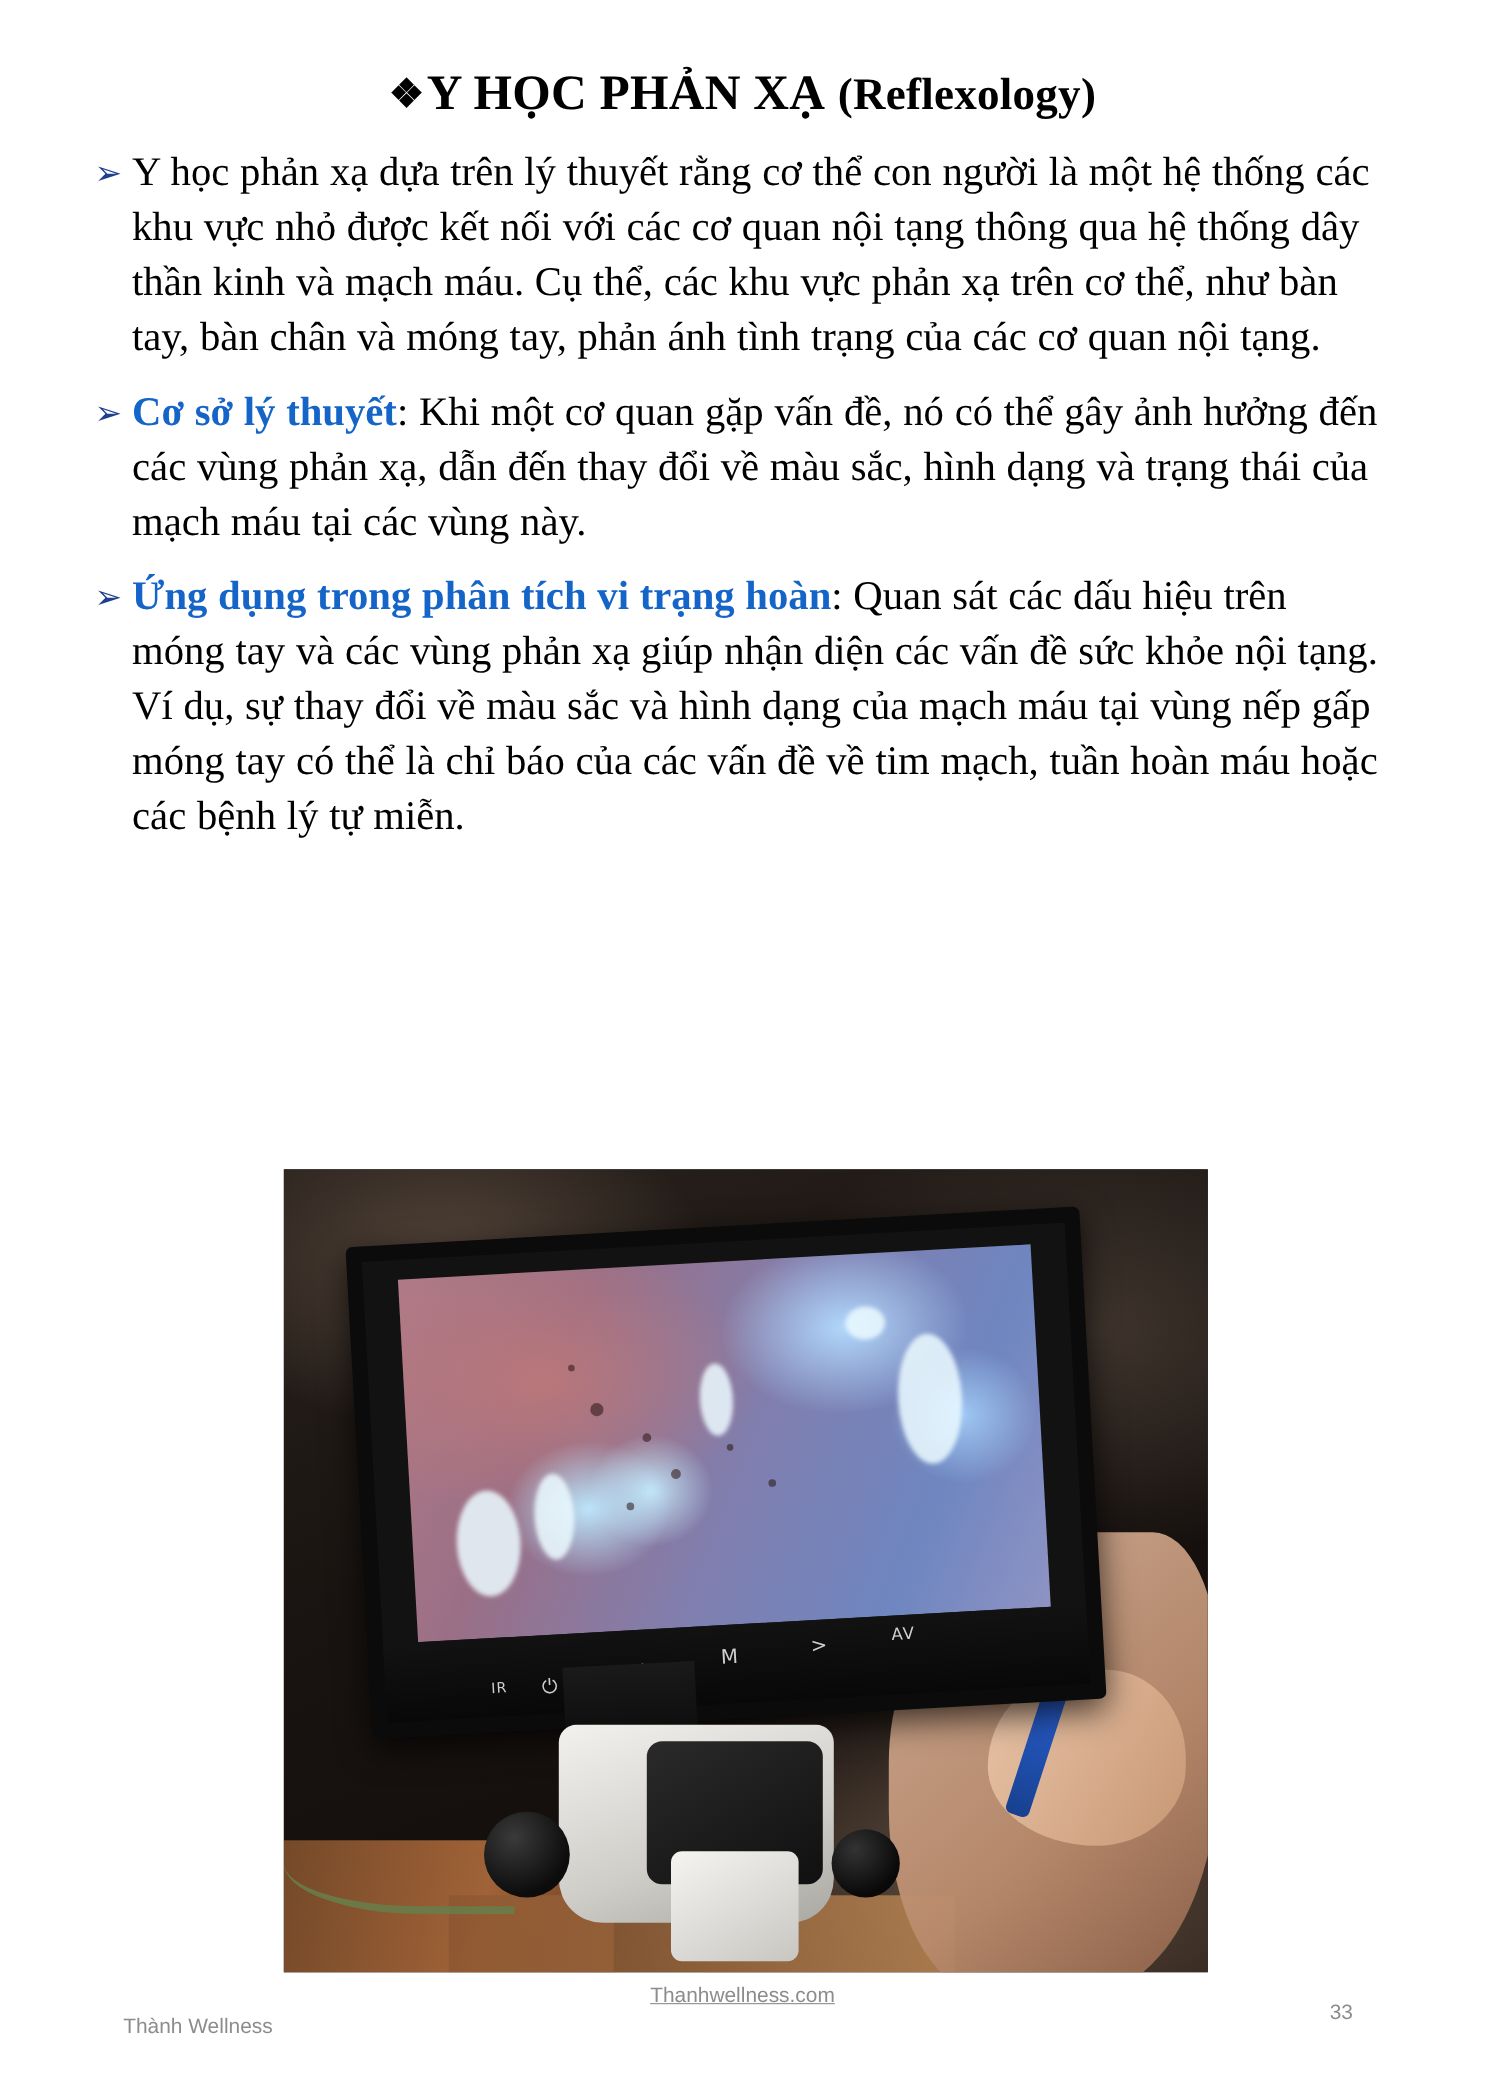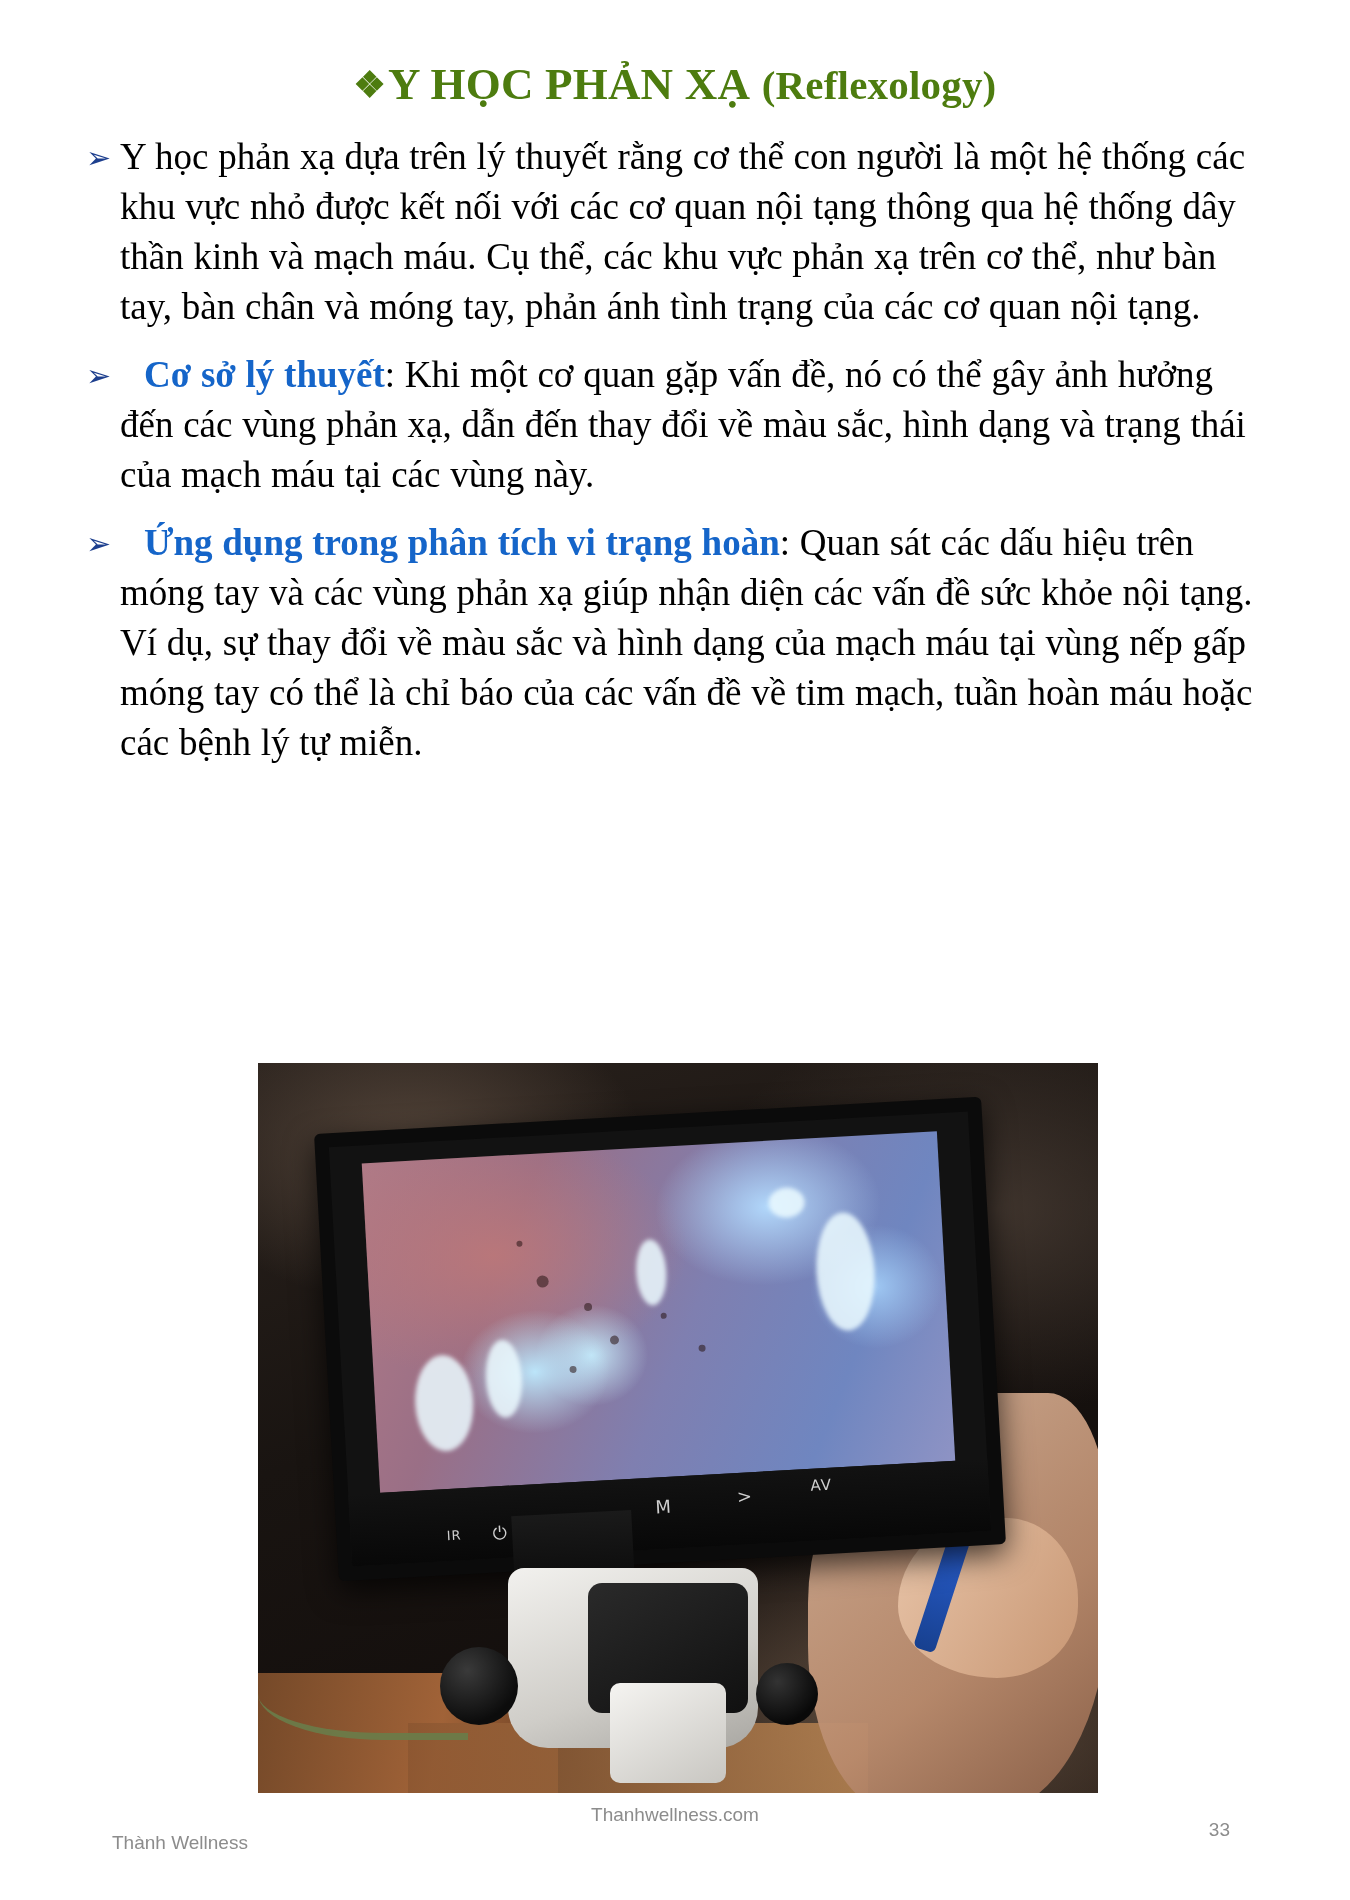--- a/index.html
+++ b/index.html
@@ -20,21 +20,21 @@
     inset: 0;
     padding: 0;
   }
 
   
   .title {
     text-align: center;
     font-family: "Liberation Serif", serif;
     font-weight: bold;
     font-size: 45px;
-    color: #4d7c0f;
+    color: #000000;
     margin: 58px 0 0 0;
     letter-spacing: 0.2px;
   }
   .title .bullet-glyph {
     font-size: 36px;
     vertical-align: 2px;
     margin-right: 2px;
   }
   .title .latin {
     font-size: 41px;
@@ -63,21 +63,20 @@
   .para {
     flex: 1 1 auto;
     font-size: 37px;
     line-height: 50px;
     text-align: left;
     word-spacing: 0.5px;
   }
   .lead {
     color: #1565c9;
     font-weight: bold;
-    margin-left: 24px;
   }
 
   
   .figure {
     position: absolute;
     left: 258px;
     top: 1063px;
     width: 840px;
     height: 730px;
     overflow: hidden;
@@ -280,21 +279,21 @@
     position: absolute;
     left: 0;
     right: 0;
     bottom: 66px;
     height: 30px;
     font-family: "Liberation Sans", sans-serif;
     font-size: 19px;
     color: #8c8c8c;
   }
   .footer .left  { position: absolute; left: 112px;  top: 0; margin-top: 28px; }
-  .footer .center{ position: absolute; left: 0; right: 0; text-align: center; top: 0; }
+  .footer .center{ position: absolute; left: 0; right: 0; text-align: center; top: 0; text-decoration: underline; }
   .footer .right { position: absolute; right: 120px; top: 15px; }
 </style>
 </head>
 <body>
 
 <div class="page">
 
   <h1 class="title">
     <span class="bullet-glyph">❖</span><span>Y HỌC PHẢN XẠ</span>
     <span class="latin">(Reflexology)</span>

